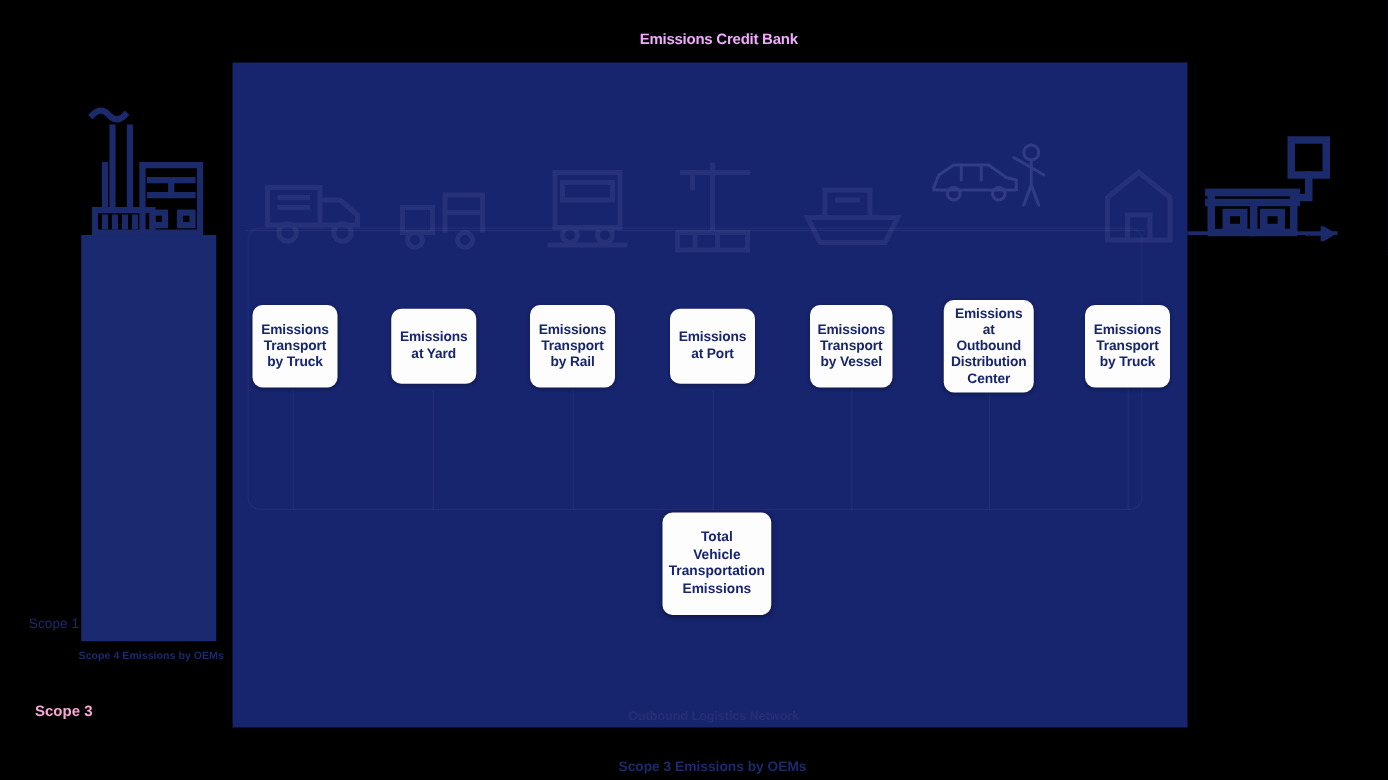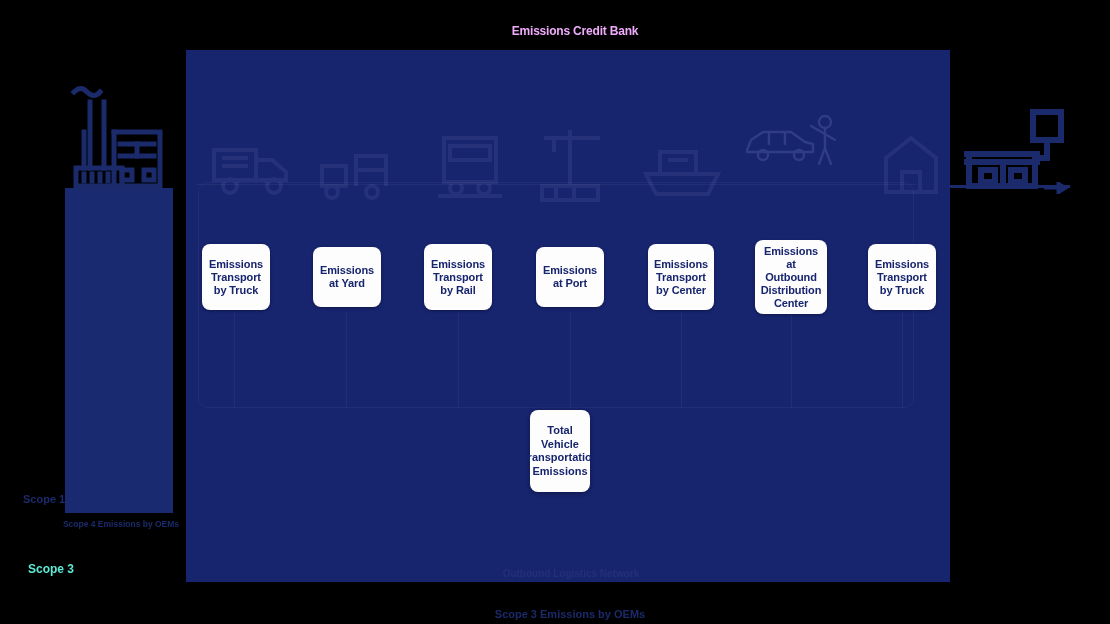--- a/index.html
+++ b/index.html
@@ -99,21 +99,21 @@
     line-height: 13px;
     letter-spacing: -0.1px;
     padding: 4px 5px;
   }
   .box span { display: block; }
 
   .total-box {
     position: absolute;
     left: 530px;
     top: 410px;
-    width: 60px;
+    width: 87px;
     height: 82px;
     background: #fdfdfd;
     border-radius: 8px;
     box-shadow: 0 1px 4px rgba(0,0,0,0.4);
     display: flex;
     align-items: center;
     justify-content: center;
     text-align: center;
     color: #17246e;
     font-size: 11px;
@@ -154,31 +154,31 @@
     font-weight: 700;
     color: #1b2a6b;
     line-height: 10px;
     white-space: nowrap;
   }
   .scope-tag-a {
     position: absolute;
     left: 23px;
     top: 493px;
     font-size: 11px;
-    font-weight: 700;
+    font-weight: 400;
     color: #1b2a6b;
     line-height: 13px;
   }
   .scope-tag-b {
     position: absolute;
     left: 28px;
     top: 562px;
     font-size: 12px;
     font-weight: 700;
-    color: #5eead4;
+    color: #f9a8d4;
     line-height: 14px;
   }
 
   
   .dealer-icon {
     position: absolute;
     left: 963px;
     top: 104px;
     width: 105px;
     height: 92px;
@@ -376,21 +376,21 @@
       <div class="box" style="left: 536px; top: 247px; width: 68px; height: 60px;">
         <div>
           <span>Emissions</span>
           <span>at Port</span>
         </div>
       </div>
       <div class="box" style="left: 648px; top: 244px; width: 66px; height: 66px;">
         <div>
           <span>Emissions</span>
           <span>Transport</span>
-          <span>by Center</span>
+          <span>by Vessel</span>
         </div>
       </div>
       <div class="box" style="left: 755px; top: 240px; width: 72px; height: 74px;">
         <div>
           <span>Emissions</span>
           <span>at Outbound</span>
           <span>Distribution</span>
           <span>Center</span>
         </div>
       </div>

